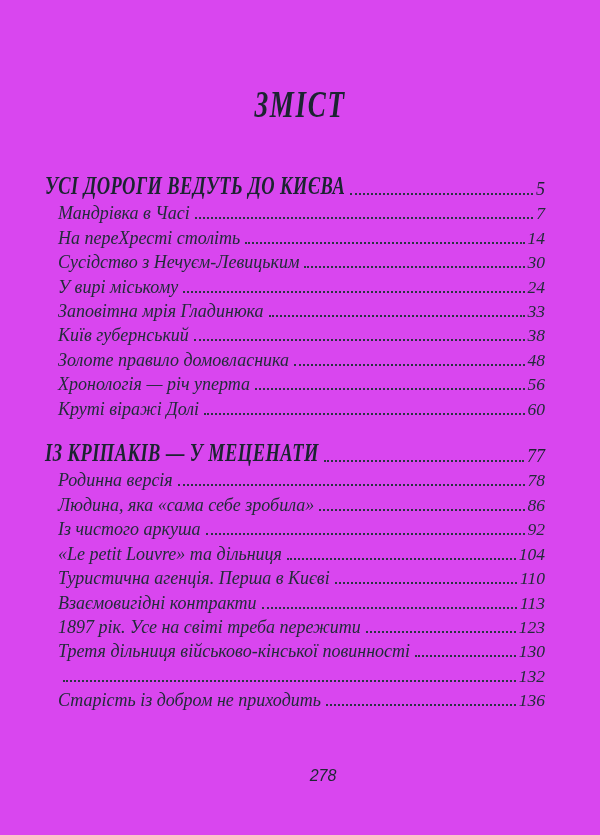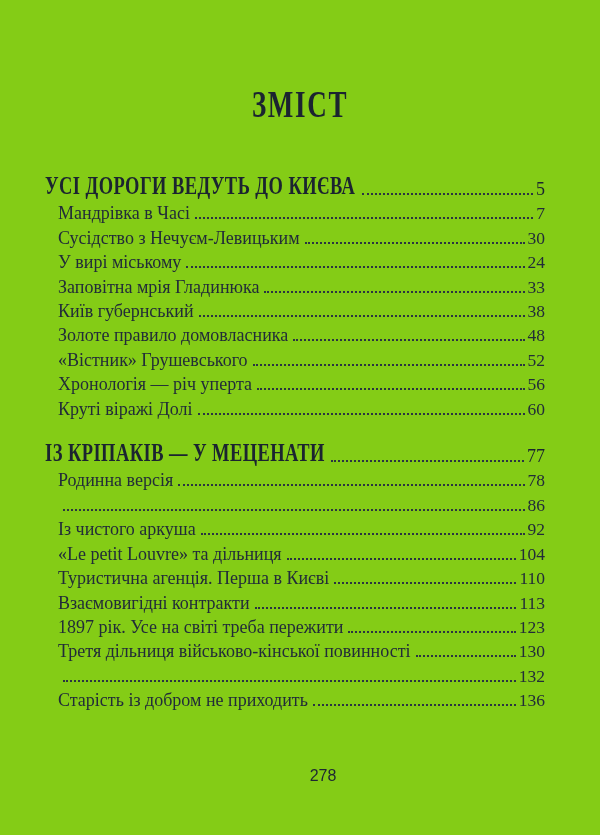--- a/index.html
+++ b/index.html
@@ -5,25 +5,26 @@
   html, body {
     margin: 0;
     padding: 0;
     background: #f2f2f0;
   }
   .page {
     position: relative;
     width: 600px;
     height: 835px;
     margin: 0 auto;
-    background: #84cc16;
+    background: #d946ef;
     color: #222c39;
     font-family: "Liberation Serif", "DejaVu Serif", serif;
     overflow: hidden;
     box-sizing: border-box;
+    font-style: italic;
   }
   .book-title {
     position: absolute;
     top: 86px;
     left: 0;
     right: 0;
     margin: 0;
     text-align: center;
     font-size: 33px;
     font-weight: 700;
@@ -104,20 +105,25 @@
           <span class="row-label" style="margin-right: -40.9736px;">УСІ ДОРОГИ ВЕДУТЬ ДО КИЄВА</span>
           <span class="dots"></span>
           <span class="row-page">5</span>
         </div>
         <div class="toc-row entry-row">
           <span class="row-label">Мандрівка в Часі</span>
           <span class="dots"></span>
           <span class="row-page">7</span>
         </div>
         <div class="toc-row entry-row">
+          <span class="row-label">На переХресті століть</span>
+          <span class="dots"></span>
+          <span class="row-page">14</span>
+        </div>
+        <div class="toc-row entry-row">
           <span class="row-label">Сусідство з Нечуєм-Левицьким</span>
           <span class="dots"></span>
           <span class="row-page">30</span>
         </div>
         <div class="toc-row entry-row">
           <span class="row-label">У вирі міському</span>
           <span class="dots"></span>
           <span class="row-page">24</span>
         </div>
         <div class="toc-row entry-row">
@@ -127,25 +133,20 @@
         </div>
         <div class="toc-row entry-row">
           <span class="row-label">Київ губернський</span>
           <span class="dots"></span>
           <span class="row-page">38</span>
         </div>
         <div class="toc-row entry-row">
           <span class="row-label">Золоте правило домовласника</span>
           <span class="dots"></span>
           <span class="row-page">48</span>
-        </div>
-        <div class="toc-row entry-row">
-          <span class="row-label">«Вістник» Грушевського</span>
-          <span class="dots"></span>
-          <span class="row-page">52</span>
         </div>
         <div class="toc-row entry-row">
           <span class="row-label">Хронологія — річ уперта</span>
           <span class="dots"></span>
           <span class="row-page">56</span>
         </div>
         <div class="toc-row entry-row">
           <span class="row-label">Круті віражі Долі</span>
           <span class="dots"></span>
           <span class="row-page">60</span>
@@ -156,20 +157,21 @@
           <span class="row-label" style="margin-right: -36.9353px;">ІЗ КРІПАКІВ — У МЕЦЕНАТИ</span>
           <span class="dots"></span>
           <span class="row-page">77</span>
         </div>
         <div class="toc-row entry-row">
           <span class="row-label">Родинна версія</span>
           <span class="dots"></span>
           <span class="row-page">78</span>
         </div>
         <div class="toc-row entry-row">
+          <span class="row-label">Людина, яка «сама себе зробила»</span>
           <span class="dots"></span>
           <span class="row-page">86</span>
         </div>
         <div class="toc-row entry-row">
           <span class="row-label">Із чистого аркуша</span>
           <span class="dots"></span>
           <span class="row-page">92</span>
         </div>
         <div class="toc-row entry-row">
           <span class="row-label">«Le petit Louvre» та дільниця</span>

